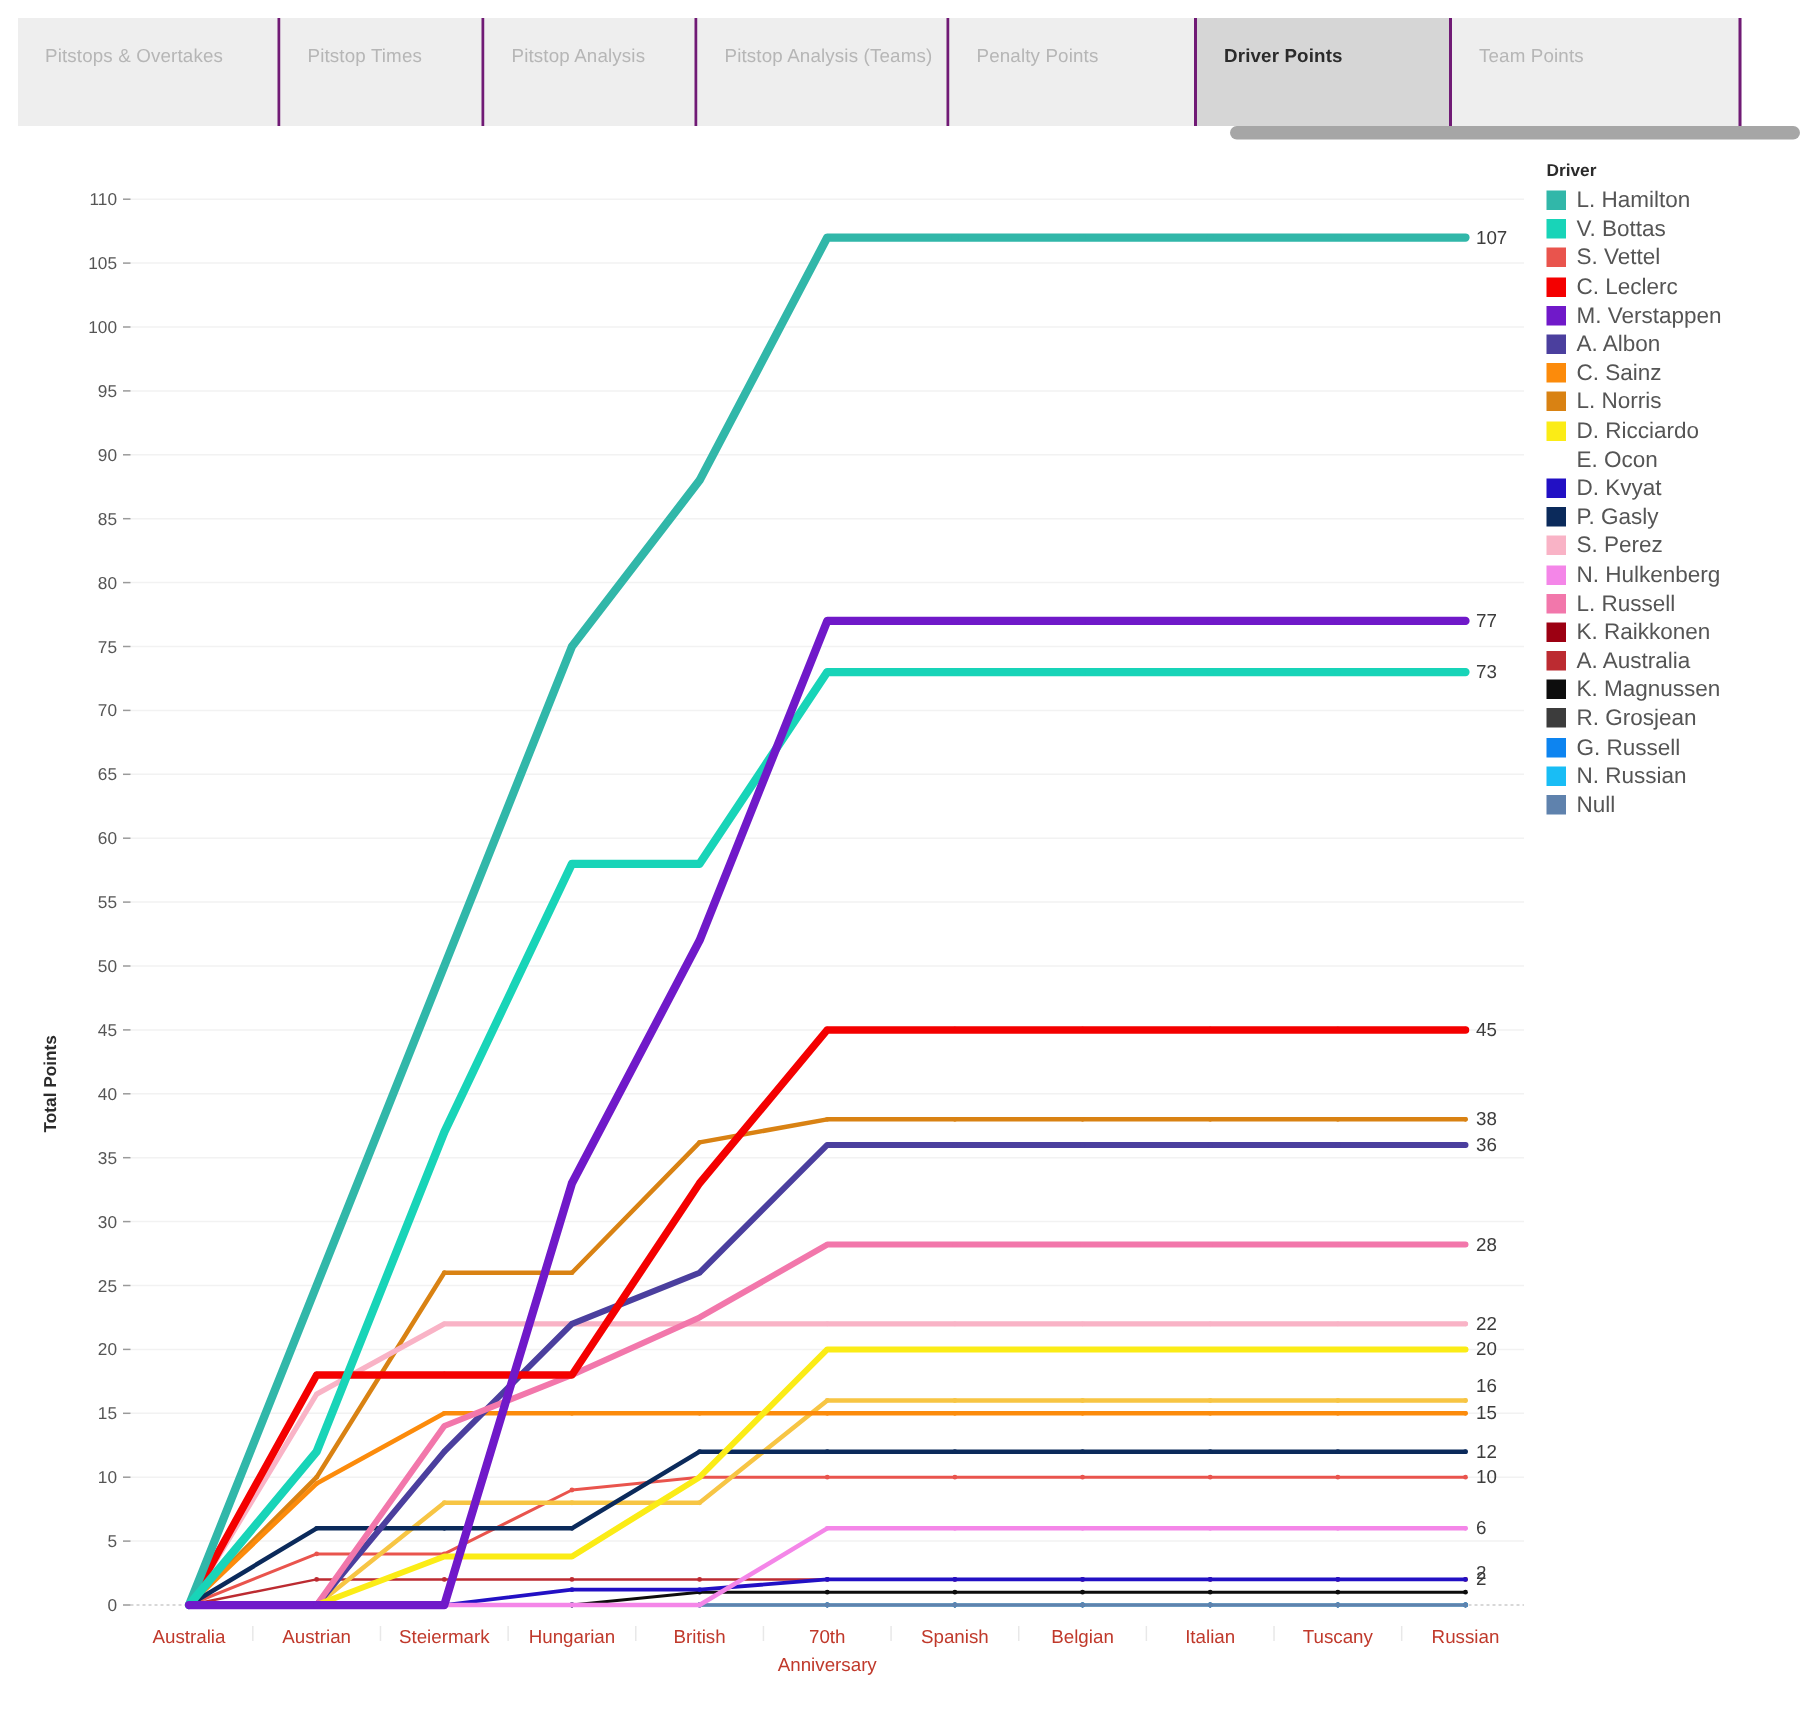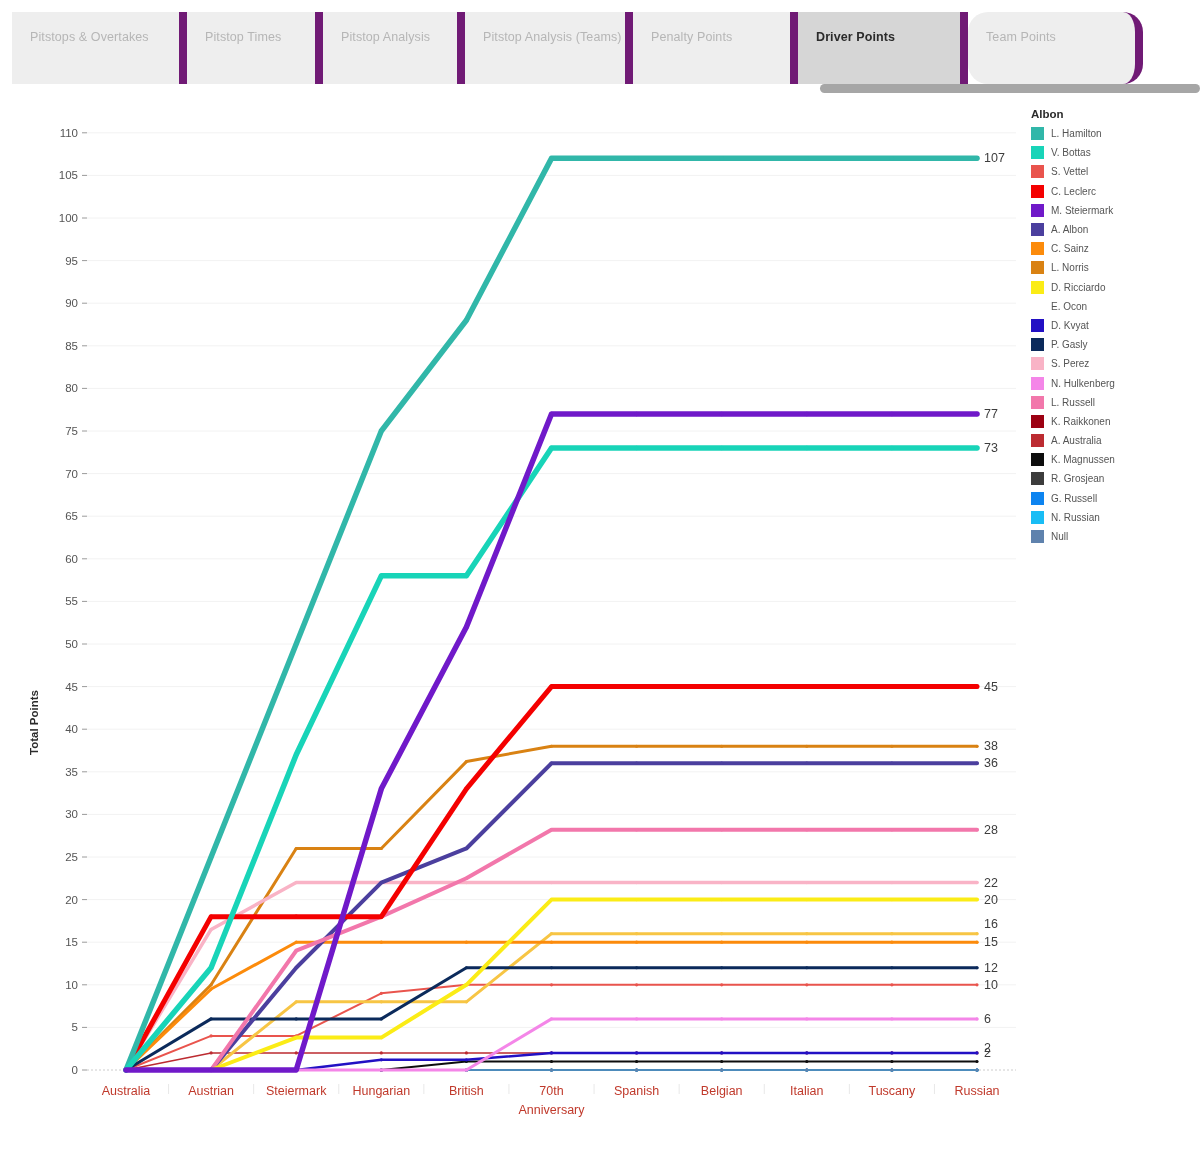--- a/index.html
+++ b/index.html
@@ -26,21 +26,21 @@
   }
   .tabs {
     position: absolute;
     left: 12px; top: 12px;
     height: 72px;
     display: flex;
     align-items: stretch;
   }
   .tab {
     background: #eeeeee;
-    border-right: 8px solid #701a75;
+    border-right: 2px solid #701a75;
     box-sizing: border-box;
     padding: 18px 0 0 18px;
     font-size: 12.5px;
     color: #b6b6b6;
     white-space: nowrap;
     letter-spacing: .1px;
   }
   .tab.active {
     background: #d6d6d6;
     color: #2b2b2b;
@@ -100,40 +100,40 @@
     display: flex;
     align-items: center;
     height: 19.2px;
   }
   .legend-swatch {
     width: 13px; height: 13px;
     margin-right: 7px;
     flex: 0 0 auto;
   }
   .legend-label {
-    font-size: 10px;
+    font-size: 15px;
     color: #555555;
     white-space: nowrap;
   }
 </style>
 </head>
 <body>
 
 <div id="root">
 
   <div class="tabstrip">
     <div class="tab-left-rule"></div>
     <div class="tabs" id="tabs">
         <div class="tab" style="width: 175px;"><span>Pitstops &amp; Overtakes</span></div>
         <div class="tab" style="width: 136px;"><span>Pitstop Times</span></div>
         <div class="tab" style="width: 142px;"><span>Pitstop Analysis</span></div>
         <div class="tab" style="width: 168px;"><span>Pitstop Analysis  (Teams)</span></div>
         <div class="tab" style="width: 165px;"><span>Penalty Points</span></div>
         <div class="tab active" style="width: 170px;"><span>Driver Points</span></div>
-        <div class="tab" style="width: 175px; border-radius: 20px;"><span>Team Points</span></div>
+        <div class="tab" style="width: 193px;"><span>Team Points</span></div>
       </div>
     <div class="hscroll-track">
       <div class="hscroll-thumb"></div>
     </div>
   </div>
 
   <div class="chart-wrap">
     <svg class="plot-svg" id="plot" width="1200" height="1052">
         <g>
           <line x1="87" y1="970" x2="1016" y2="970" stroke="#cccccc" stroke-width="1" stroke-dasharray="2,2"></line>
@@ -555,41 +555,41 @@
           <text x="636.5999999999999" y="995" text-anchor="middle" font-size="12.5" fill="#c0392b" font-family="&quot;Liberation Sans&quot;, sans-serif">Spanish</text>
           <text x="721.6999999999999" y="995" text-anchor="middle" font-size="12.5" fill="#c0392b" font-family="&quot;Liberation Sans&quot;, sans-serif">Belgian</text>
           <text x="806.8" y="995" text-anchor="middle" font-size="12.5" fill="#c0392b" font-family="&quot;Liberation Sans&quot;, sans-serif">Italian</text>
           <text x="891.9" y="995" text-anchor="middle" font-size="12.5" fill="#c0392b" font-family="&quot;Liberation Sans&quot;, sans-serif">Tuscany</text>
           <text x="977" y="995" text-anchor="middle" font-size="12.5" fill="#c0392b" font-family="&quot;Liberation Sans&quot;, sans-serif">Russian</text>
         </g>
       </svg>
     <div class="ytitle">Total Points</div>
 
     <div class="legend">
-      <div class="legend-title">Albon</div>
+      <div class="legend-title">Driver</div>
       <div id="legend-items">
           <div class="legend-item">
             <span class="legend-swatch" style="background: rgb(49, 183, 169);"></span>
             <span class="legend-label">L. Hamilton</span>
           </div>
           <div class="legend-item">
             <span class="legend-swatch" style="background: rgb(24, 212, 184);"></span>
             <span class="legend-label">V. Bottas</span>
           </div>
           <div class="legend-item">
             <span class="legend-swatch" style="background: rgb(233, 84, 77);"></span>
             <span class="legend-label">S. Vettel</span>
           </div>
           <div class="legend-item">
             <span class="legend-swatch" style="background: rgb(244, 0, 0);"></span>
             <span class="legend-label">C. Leclerc</span>
           </div>
           <div class="legend-item">
             <span class="legend-swatch" style="background: rgb(112, 25, 201);"></span>
-            <span class="legend-label">M. Steiermark</span>
+            <span class="legend-label">M. Verstappen</span>
           </div>
           <div class="legend-item">
             <span class="legend-swatch" style="background: rgb(75, 63, 158);"></span>
             <span class="legend-label">A. Albon</span>
           </div>
           <div class="legend-item">
             <span class="legend-swatch" style="background: rgb(252, 139, 11);"></span>
             <span class="legend-label">C. Sainz</span>
           </div>
           <div class="legend-item">

